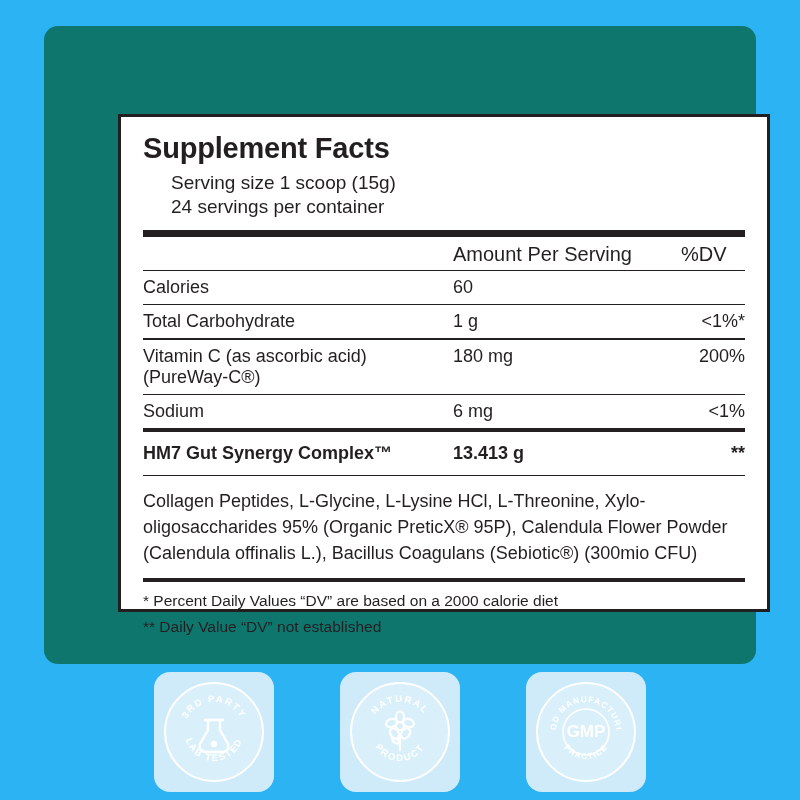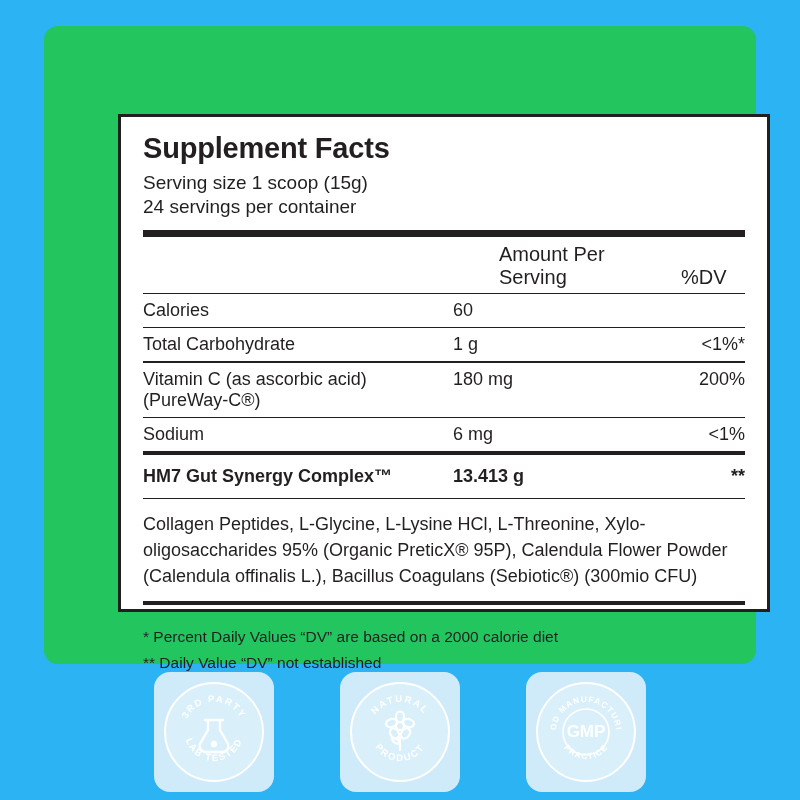--- a/index.html
+++ b/index.html
@@ -17,21 +17,21 @@
     position: relative;
     width: 800px;
     height: 800px;
   }
   .white-card {
     position: absolute;
     left: 44px;
     top: 26px;
     width: 712px;
     height: 638px;
-    background: #22c55e;
+    background: #0f766e;
     border-radius: 14px;
   }
   .panel {
     position: absolute;
     left: 74px;
     top: 88px;
     width: 652px;
     height: 498px;
     border: 3px solid #231f20;
     box-sizing: border-box;
@@ -45,39 +45,39 @@
     font-weight: bold;
     color: #231f20;
     letter-spacing: -0.2px;
     line-height: 1.1;
     margin: 2px 0 6px 0;
   }
   .serving-line {
     font-size: 19px;
     color: #231f20;
     line-height: 1.28;
+    margin-left: 28px;
   }
   .rule-thick {
     height: 7px;
     background: #231f20;
     margin-top: 10px;
   }
   .rule-thin {
     height: 1px;
     background: #231f20;
   }
   .rule-med {
     height: 4px;
     background: #231f20;
   }
   .hdr-row {
     display: flex;
     align-items: flex-end;
     padding: 6px 0 4px 0;
-    gap: 46px;
   }
   .hdr-spacer {
     flex: 0 0 310px;
   }
   .hdr-amount {
     flex: 1 1 auto;
     font-size: 20px;
     color: #231f20;
     text-align: left;
   }
@@ -116,21 +116,21 @@
   .ingredients {
     font-size: 18px;
     color: #231f20;
     line-height: 1.45;
     padding: 12px 0 12px 0;
   }
   .footnote {
     font-size: 15.5px;
     color: #231f20;
     line-height: 1.45;
-    padding-top: 21px;
+    padding-top: 8px;
   }
   .footnote.second {
     padding-top: 4px;
   }
 
   
   .badges {
     position: absolute;
     left: 0;
     top: 672px;

